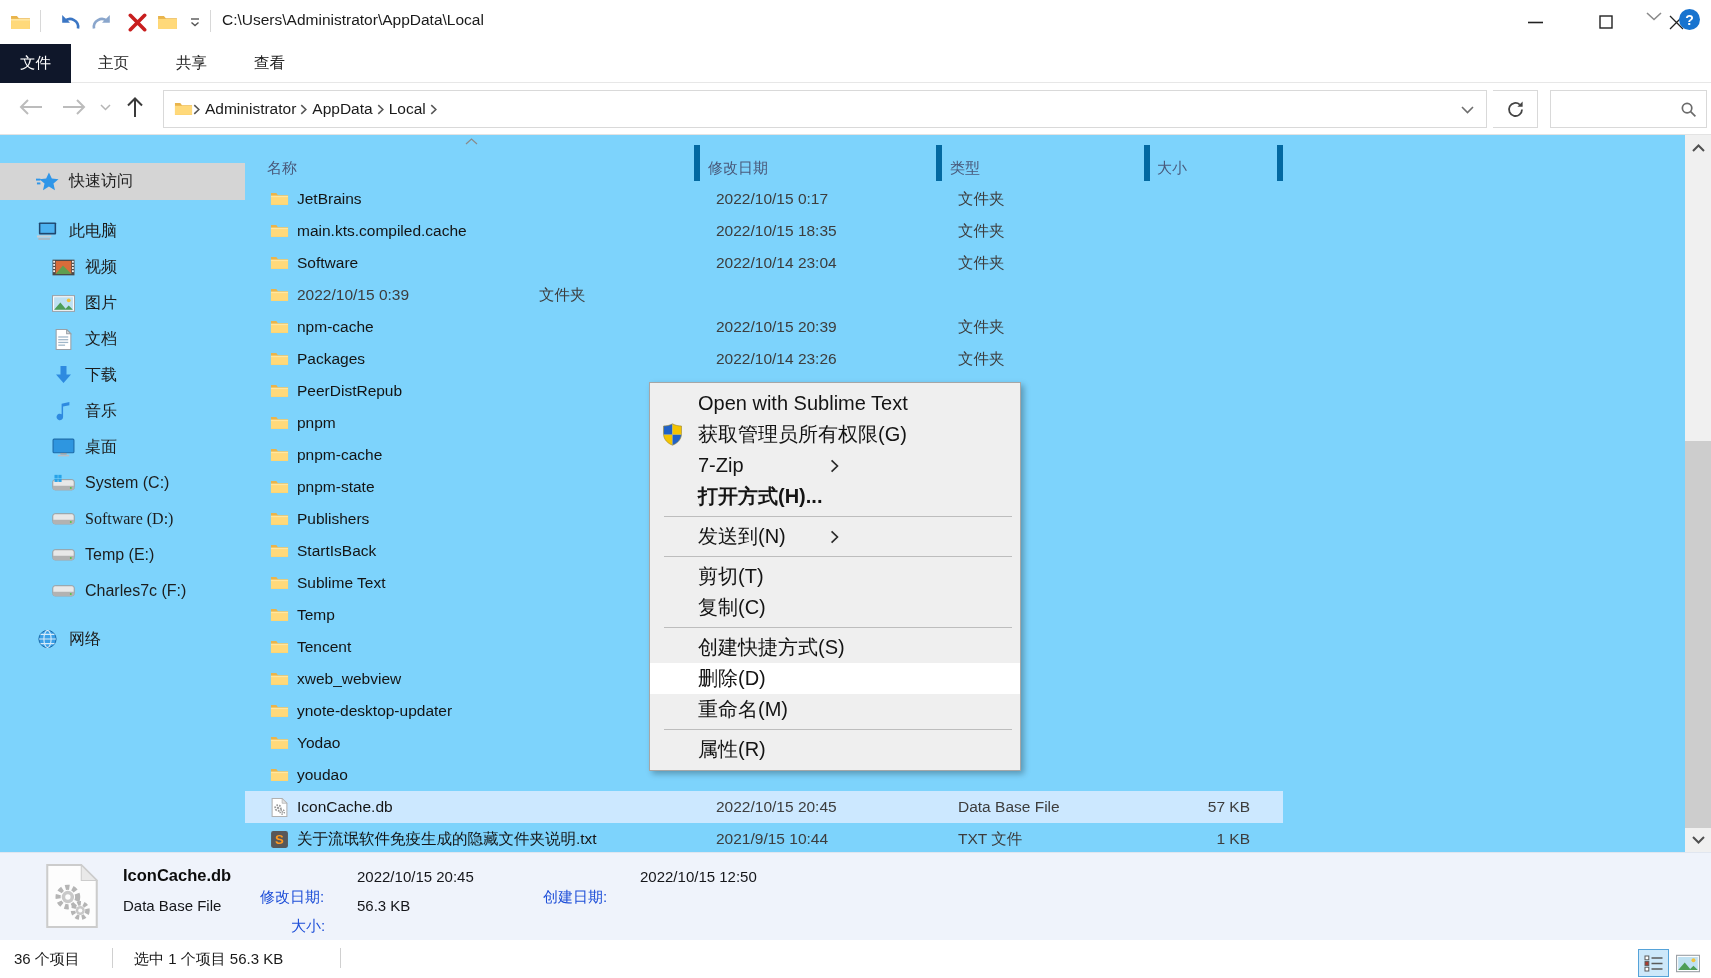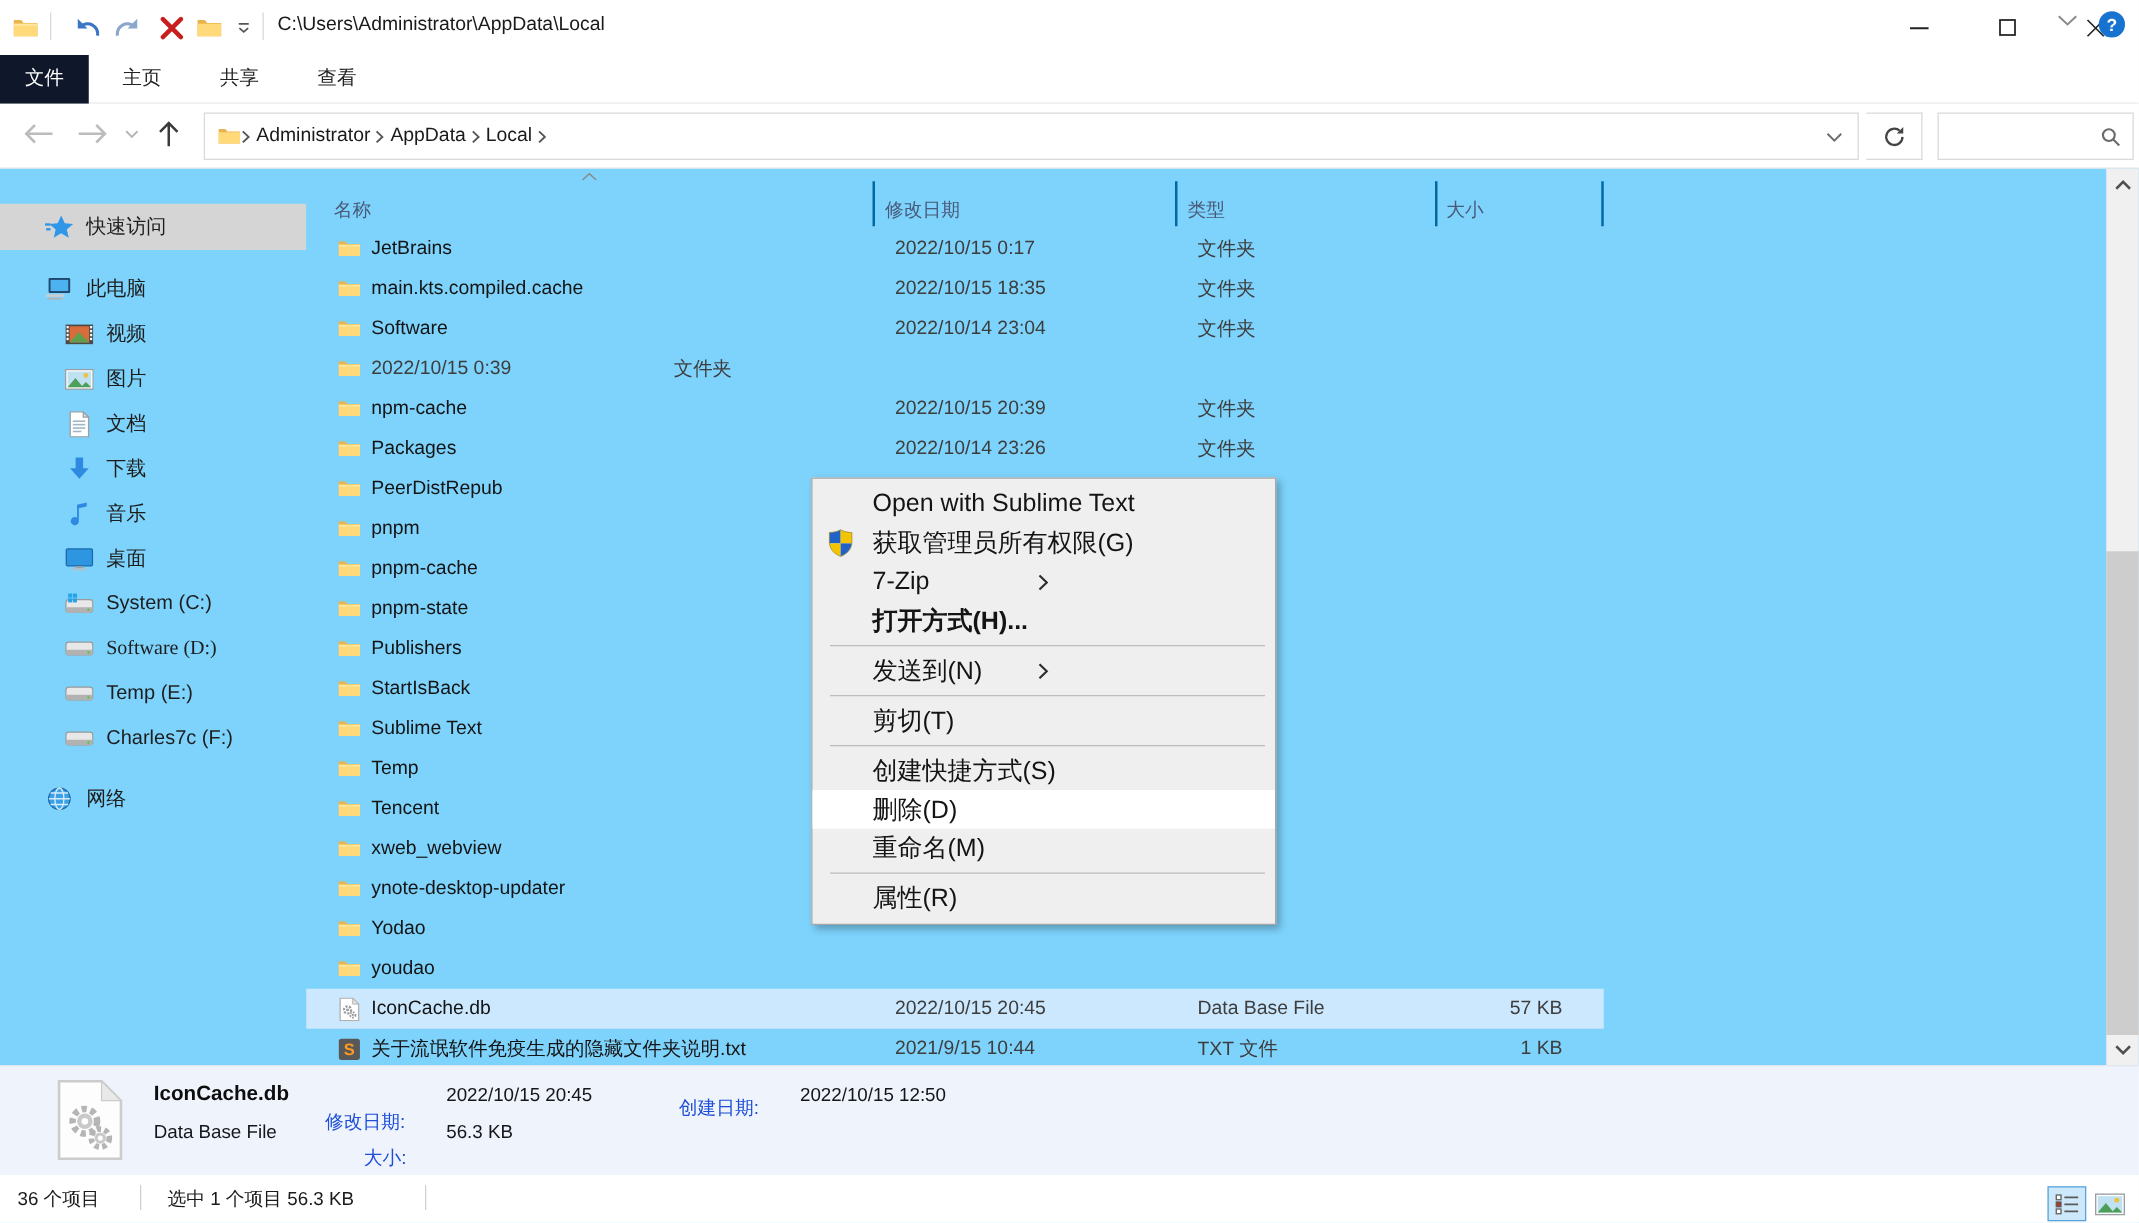--- a/index.html
+++ b/index.html
@@ -44,21 +44,21 @@
   
   #sidebar { position:absolute; left:0; top:0; width:245px; height:717px; overflow:hidden; }
   .side-item { height:36px; display:flex; align-items:center; font-size:16px; color:#1d1d1d; }
   .side-item.selected { background:#d5d5d5; height:37px; }
   .side-item .ic { margin-left:52px; width:23px; }
   .side-item.lvl0 .ic { margin-left:36px; }
   .side-item .lbl { margin-left:10px; white-space:nowrap; }
 
   
   #colheaders { position:absolute; left:245px; top:10px; height:36px; display:flex; font-size:15px; color:#49597a; }
-  .hcell { border-right:2px solid #0369a1; display:flex; align-items:flex-end; padding-bottom:3px; position:relative; }
+  .hcell { border-right:6px solid #0369a1; display:flex; align-items:flex-end; padding-bottom:3px; position:relative; }
   #sortmark { position:absolute; left:465px; top:3px; }
 
   
   #rows { position:absolute; left:245px; top:48px; width:1038px; }
   .file-row { height:32px; display:flex; align-items:center; font-size:15.5px; }
   .file-row.selected { background:#cce8ff; }
   .file-row .ic { margin-left:25px; width:19px; }
   .cell-name { width:411px; margin-left:8px; color:#141414; white-space:nowrap; overflow:hidden; }
   .cell-date { width:242px; padding-left:8px; color:#3d3d3d; }
   .cell-type { width:208px; padding-left:8px; color:#3d3d3d; }
@@ -80,21 +80,21 @@
   .msep { height:1px; background:#bdbdbd; margin:4px 8px 4px 14px; }
 
   
   #details { position:absolute; left:0; top:852px; width:1711px; height:88px; background:#eff3fb; border-top:1px solid #e0e6f0; }
   #dp-icon { position:absolute; left:45px; top:10px; }
   .dp-lbl { color:#1d4ed8; font-size:15px;margin-top:20px; }
   .dp-val { color:#15161a; font-size:15px; }
   #dp-name { position:absolute; left:123px; top:13px; font-weight:bold; font-size:16.5px; color:#0d0d0d; }
   #dp-modlbl { position:absolute; left:260px; top:15px; }
   #dp-modval { position:absolute; left:357px; top:15px; }
-  #dp-crtlbl { position:absolute; left:543px; top:4px; }
+  #dp-crtlbl { position:absolute; left:543px; top:15px; }
   #dp-crtval { position:absolute; left:640px; top:15px; }
   #dp-type { position:absolute; left:123px; top:44px; }
   #dp-sizelbl { position:absolute; left:291px; top:44px; }
   #dp-sizeval { position:absolute; left:357px; top:44px; }
 
   
   #statusbar { position:absolute; left:0; top:940px; width:1711px; height:38px; background:#fff; }
   #sb-count { position:absolute; left:14px; top:10px; font-size:15px; color:#1a1a1a; }
   #sb-sel { position:absolute; left:134px; top:10px; font-size:15px; color:#1a1a1a; }
   .sb-sep { position:absolute; top:8px; width:1px; height:20px; background:#d0d0d0; }
@@ -752,20 +752,23 @@
       <span class="ic subarrow">
         <svg width="9" height="14" viewBox="0 0 8 12">
           <path d="M1.4 1l5.2 5-5.2 5" fill="none" stroke="#2b2b2b" stroke-width="1.5"></path>
         </svg>
       </span>
     </div>
     <div class="msep"></div>
     <div class="mi">
       <span>剪切(T)</span>
     </div>
+    <div class="mi">
+      <span>复制(C)</span>
+    </div>
     <div class="msep"></div>
     <div class="mi">
       <span>创建快捷方式(S)</span>
     </div>
     <div class="mi hl">
       <span>删除(D)</span>
     </div>
     <div class="mi">
       <span>重命名(M)</span>
     </div>

